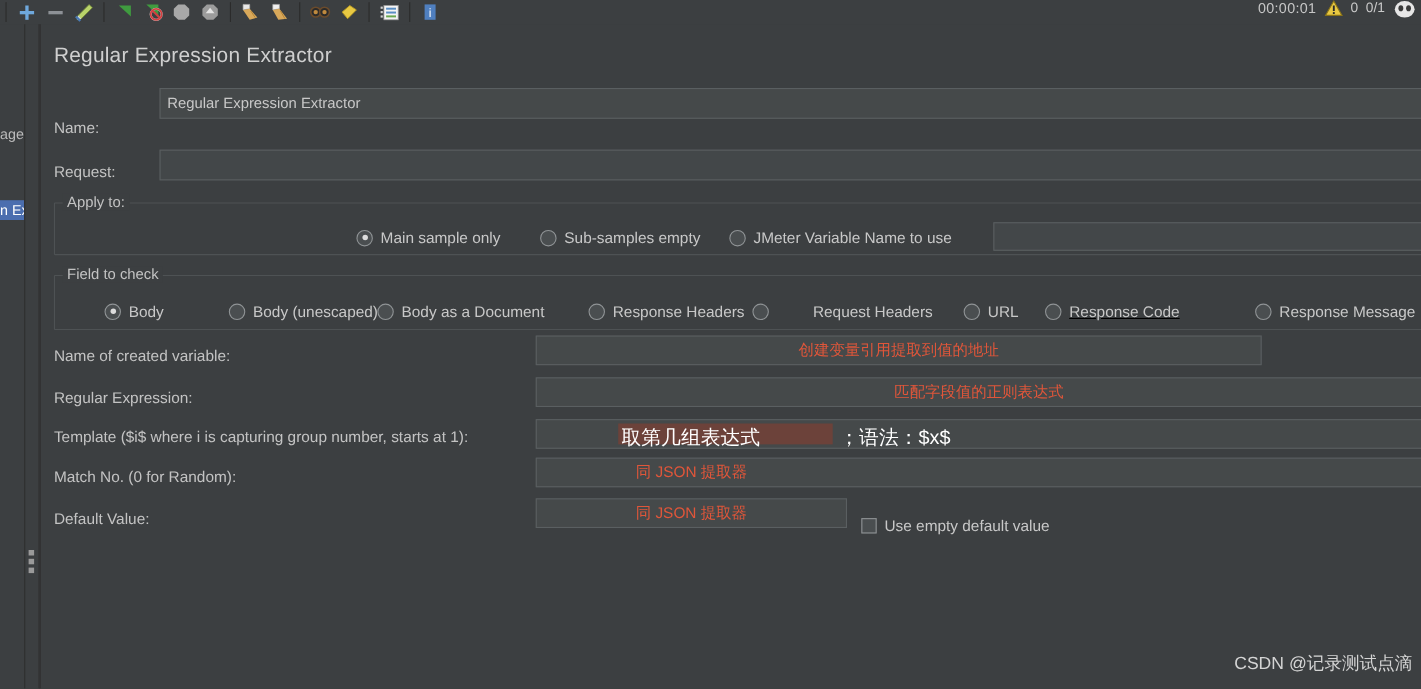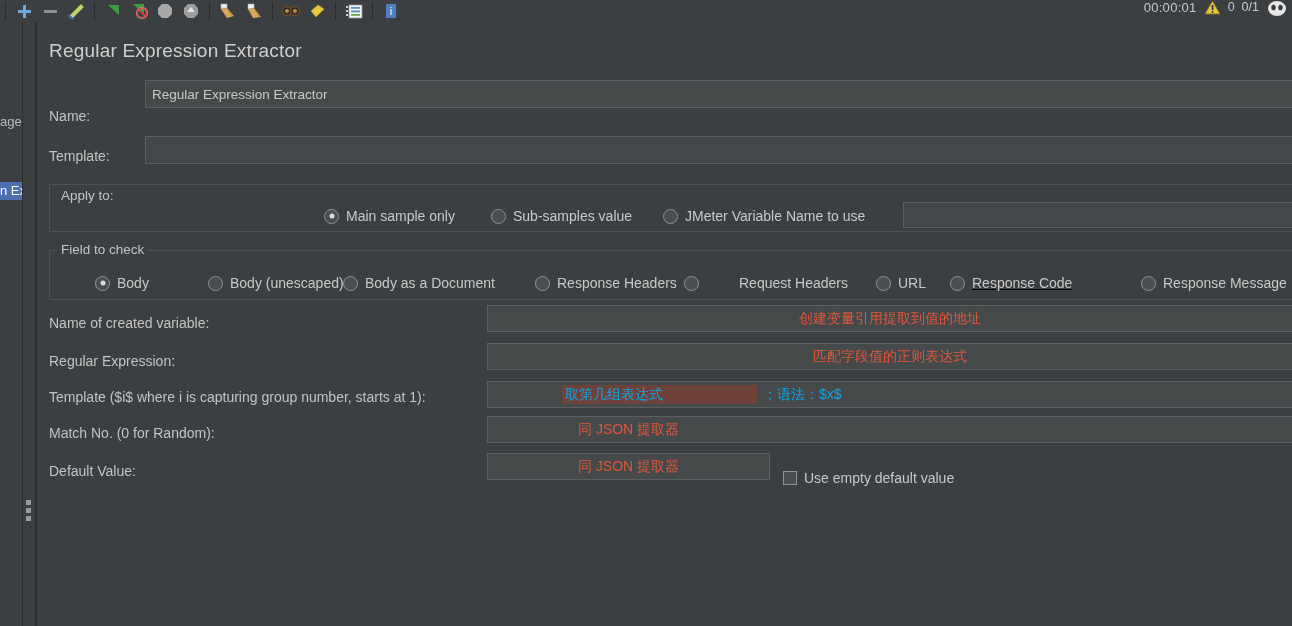--- a/index.html
+++ b/index.html
@@ -156,21 +156,21 @@
 
   .checkbox {
     width: 14px; height: 14px;
     border: 1px solid #8f9395; background: #4a4e50;
     flex: 0 0 auto;
   }
 
   
   .ann-overlay {
     position: absolute;
-    font-size: 14px; color: #0ea5e9; white-space: nowrap;
+    font-size: 18px; color: #ffffff; white-space: nowrap;
     z-index: 5;
   }
   .ann-hl {
     position: absolute;
     background: rgba(140,60,45,0.55);
     z-index: 4;
   }
 
   
   .watermark {
@@ -327,35 +327,35 @@
 
   <div class="panel">
 
     <div class="panel-title">Regular Expression Extractor</div>
 
     <div class="row-label" style="left:12px; top:86px;text-align:right;">Name:</div>
     <div class="field" style="left:108px; top:58px; width:1148px; height:28px; top:58px;">
       <span class="val">Regular Expression Extractor</span>
     </div>
 
-    <div class="row-label" style="left:12px; top:126px;">Template:</div>
+    <div class="row-label" style="left:12px; top:126px;">Request:</div>
     <div class="field empty" style="left:108px; top:114px; width:1148px; height:28px;">
       <span class="val"></span>
     </div>
 
     <div class="group" style="left:12px; top:162px; width:1244px; height:48px;"></div>
-    <div class="group-title" style="left:20px; top:154px;margin-top:12px;">Apply to:</div>
+    <div class="group-title" style="left:20px; top:154px;">Apply to:</div>
 
     <div class="opt" style="left:287px; top:186px;">
       <span class="radio on"></span>
       <span class="opt-label">Main sample only</span>
     </div>
     <div class="opt" style="left:454px; top:186px;">
       <span class="radio"></span>
-      <span class="opt-label">Sub-samples value</span>
+      <span class="opt-label">Sub-samples empty</span>
     </div>
     <div class="opt" style="left:626px; top:186px;">
       <span class="radio"></span>
       <span class="opt-label">JMeter Variable Name to use</span>
     </div>
     <div class="field empty" style="left:866px; top:180px; width:390px; height:26px;">
       <span class="val"></span>
     </div>
 
     <div class="group" style="left:12px; top:228px; width:1244px; height:50px;"></div>
@@ -388,21 +388,21 @@
     <div class="opt" style="left:913px; top:253px;text-decoration:underline;">
       <span class="radio"></span>
       <span class="opt-label">Response Code</span>
     </div>
     <div class="opt" style="left:1088px; top:253px;padding-left:16px;">
       <span class="radio"></span>
       <span class="opt-label">Response Message</span>
     </div>
 
     <div class="row-label" style="left:12px; top:293px;">Name of created variable:</div>
-    <div class="field" style="left:450px; top:283px; width:806px; height:27px;">
+    <div class="field" style="left:450px; top:283px; width:660px; height:27px;">
       <span class="ann">创建变量引用提取到值的地址</span>
     </div>
 
     <div class="row-label" style="left:12px; top:331px;">Regular Expression:</div>
     <div class="field" style="left:450px; top:321px; width:806px; height:27px;padding-left:10px;">
       <span class="ann">匹配字段值的正则表达式</span>
     </div>
 
     <div class="row-label" style="left:12px; top:367px;">Template ($i$ where i is capturing group number, starts at 1):</div>
     <div class="field" style="left:450px; top:359px; width:806px; height:27px;"></div>
@@ -420,14 +420,15 @@
       <span class="ann">同 JSON 提取器</span>
     </div>
 
     <div class="opt" style="left:746px; top:448px;">
       <span class="checkbox"></span>
       <span class="opt-label">Use empty default value</span>
     </div>
 
   </div>
 
+  <div class="watermark">CSDN @记录测试点滴</div>
 
 </div>
 
 </body></html>

